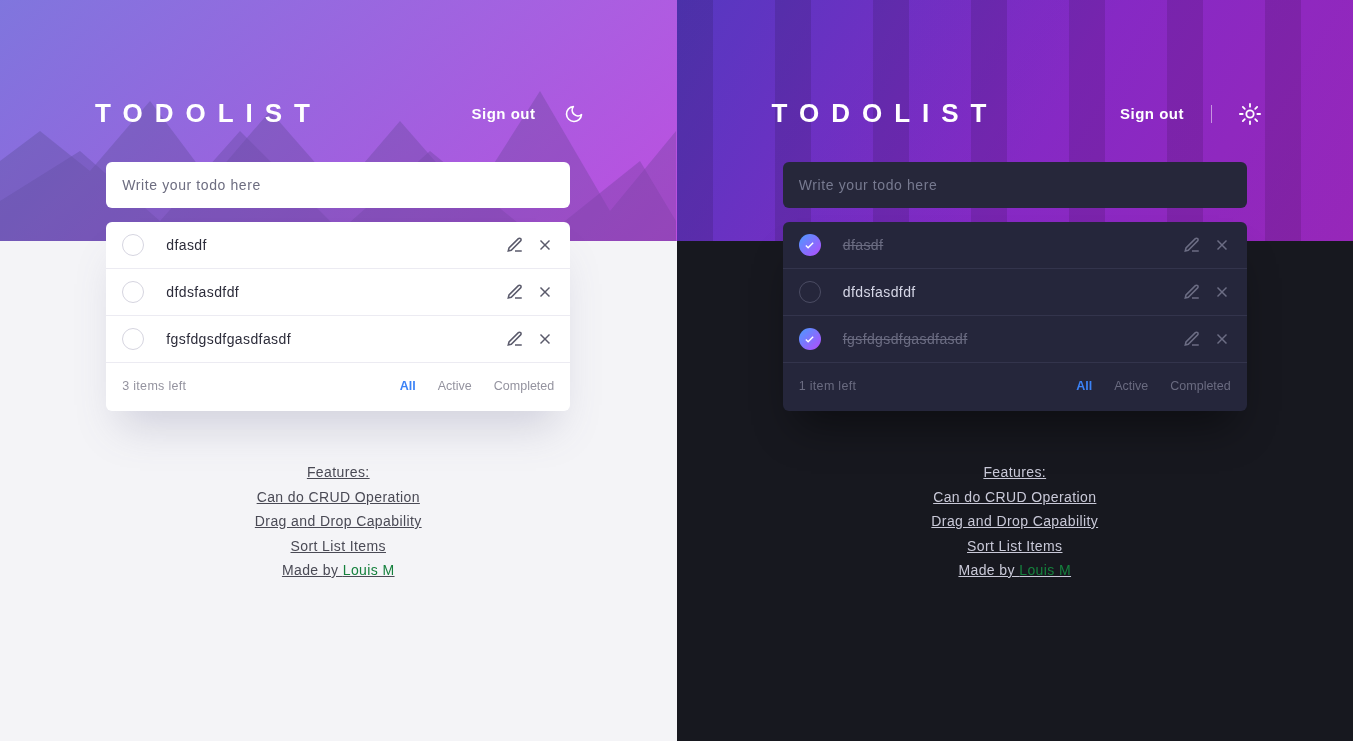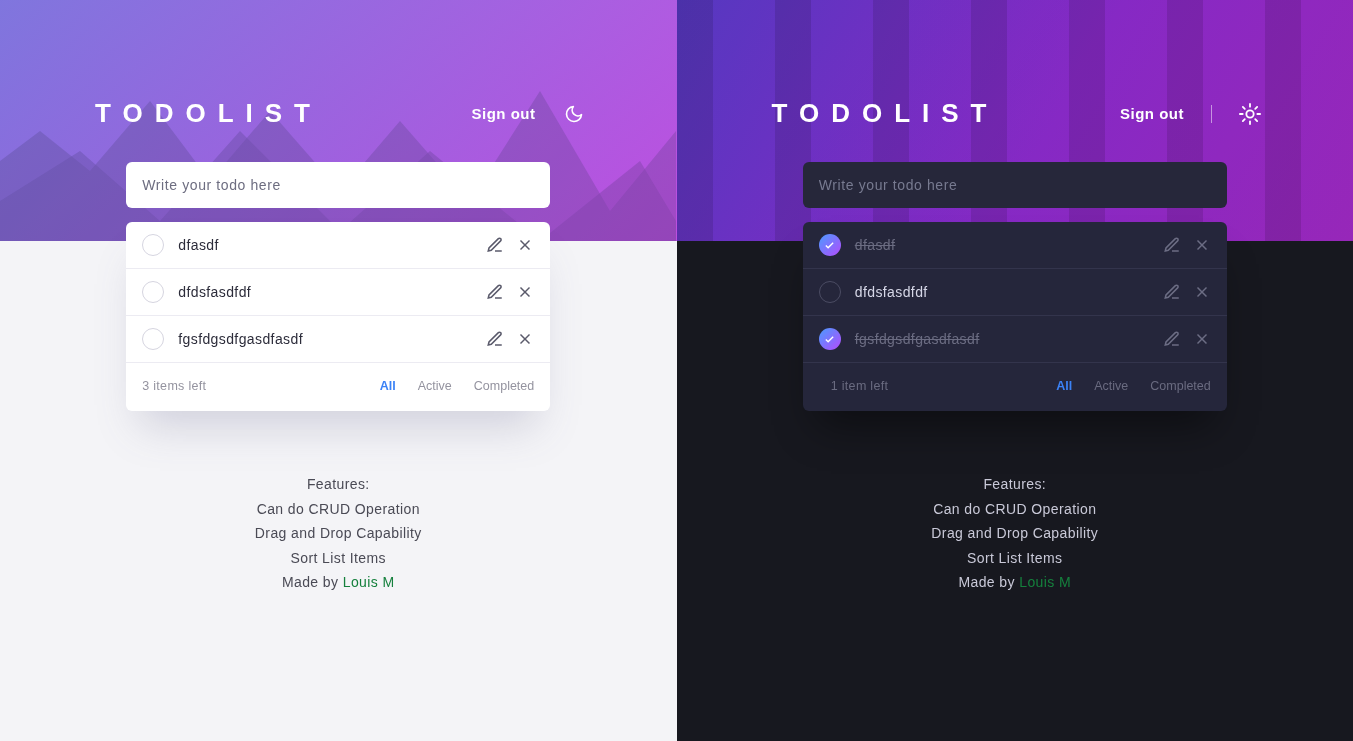--- a/index.html
+++ b/index.html
@@ -82,21 +82,21 @@
   .pane.dark .divider { width:1px; height:18px; background:rgba(255,255,255,0.5); }
   .theme-btn {
     background:none; border:none; cursor:pointer;
     width:22px; height:22px; display:flex; align-items:center; justify-content:center;
   }
   .theme-btn svg { stroke:#fff; }
 
   .card-holder {
     position: absolute;
     top: 162px;
-    width: 424px;
+    width: 464px;
     z-index: 6;
   }
   .input-bar {
     width:100%; height:46px;
     border-radius:6px;
     border:none; outline:none;
     padding: 0 16px;
     font-size:14px; font-family:inherit;
     letter-spacing:0.6px;
   }
@@ -109,21 +109,21 @@
     margin-top:14px;
     border-radius:6px;
     overflow:hidden;
   }
   .pane.light .list { background:#fff; box-shadow: 0 28px 40px -14px rgba(100,100,140,0.25); }
   .pane.dark .list  { background:#25263b; box-shadow: 0 28px 40px -14px rgba(0,0,0,0.45); }
 
   .row {
     display:flex; align-items:center;
     padding: 12px 16px;
-    gap: 14px;
+    gap: 22px;
     font-size:14px;
     letter-spacing:0.4px;
   }
   .pane.light .row { border-bottom:1px solid #ecebf2; color:#2c2c3a; }
   .pane.dark  .row { border-bottom:1px solid #33344c; color:#d6d7e7; }
 
   .check {
     width:22px; height:22px; border-radius:50%;
     flex-shrink:0;
     display:flex; align-items:center; justify-content:center;
@@ -151,36 +151,37 @@
   .pane.light .icon-btn svg { stroke:#5a5a6b; }
   .pane.dark  .icon-btn svg { stroke:#6c6d84; }
 
   .footer-row {
     display:flex; align-items:center; justify-content:space-between;
     padding: 16px 16px 18px;
     font-size:12.5px;
     letter-spacing:0.3px;
   }
   .pane.light .footer-row { color:#94939f; }
-  .pane.dark  .footer-row { color:#6a6b80;margin-left:12px; }
+  .pane.dark  .footer-row { color:#6a6b80; }
   .filters { display:flex; gap:22px; }
   .filter-btn {
     background:none; border:none; cursor:pointer;
     font: inherit; color:inherit;
   }
   .filter-btn.active { color:#3b82f6; font-weight:600; }
 
   .features {
     position:absolute;
-    top: 472px;
+    top: 460px;
     width:100%;
     text-align:center;
     font-size:14px;
     letter-spacing:0.4px;
     line-height:1.75;
+    text-decoration:underline;
   }
   .pane.light .features { color:#4a4a55; }
   .pane.dark  .features { color:#c9c9d8; }
   .features a { color:#15803d; text-decoration:none; }
 </style>
 </head>
 <body>
 
 <div class="pane light">
   <div class="hero">

